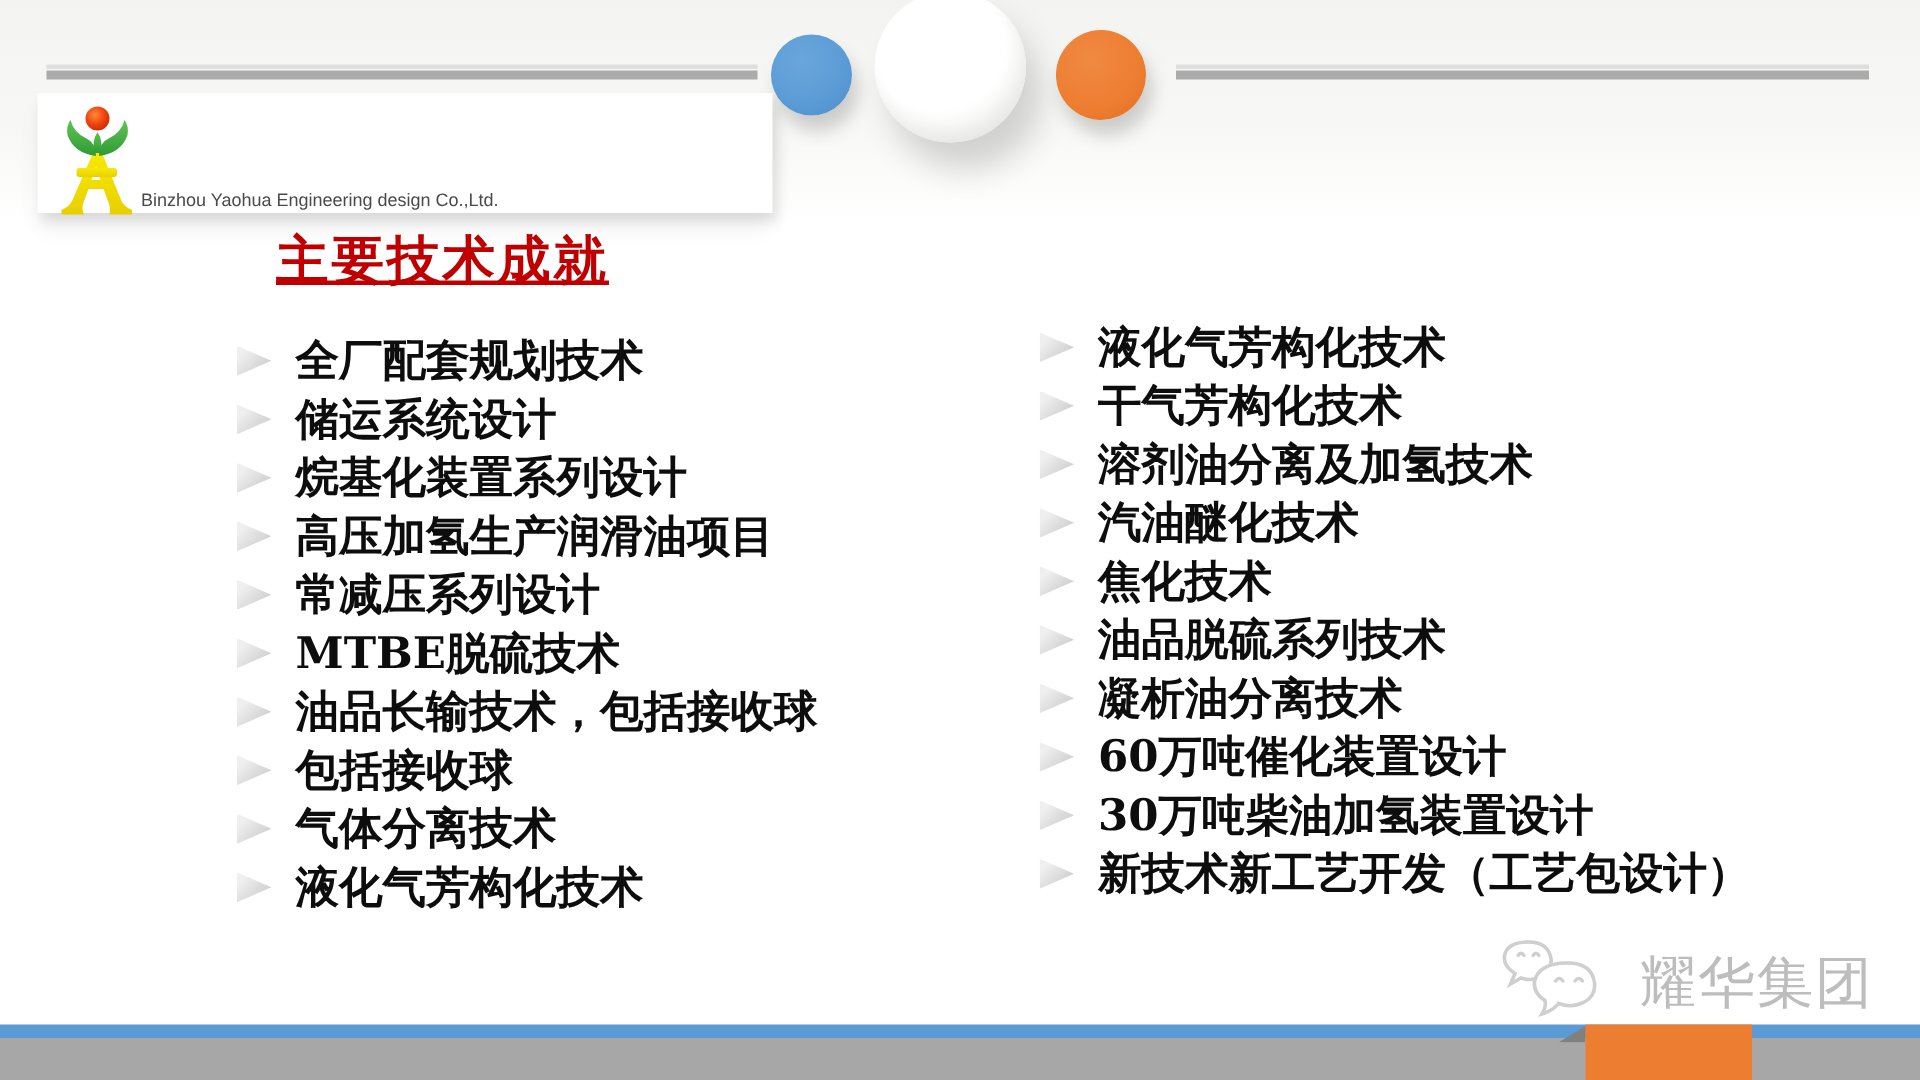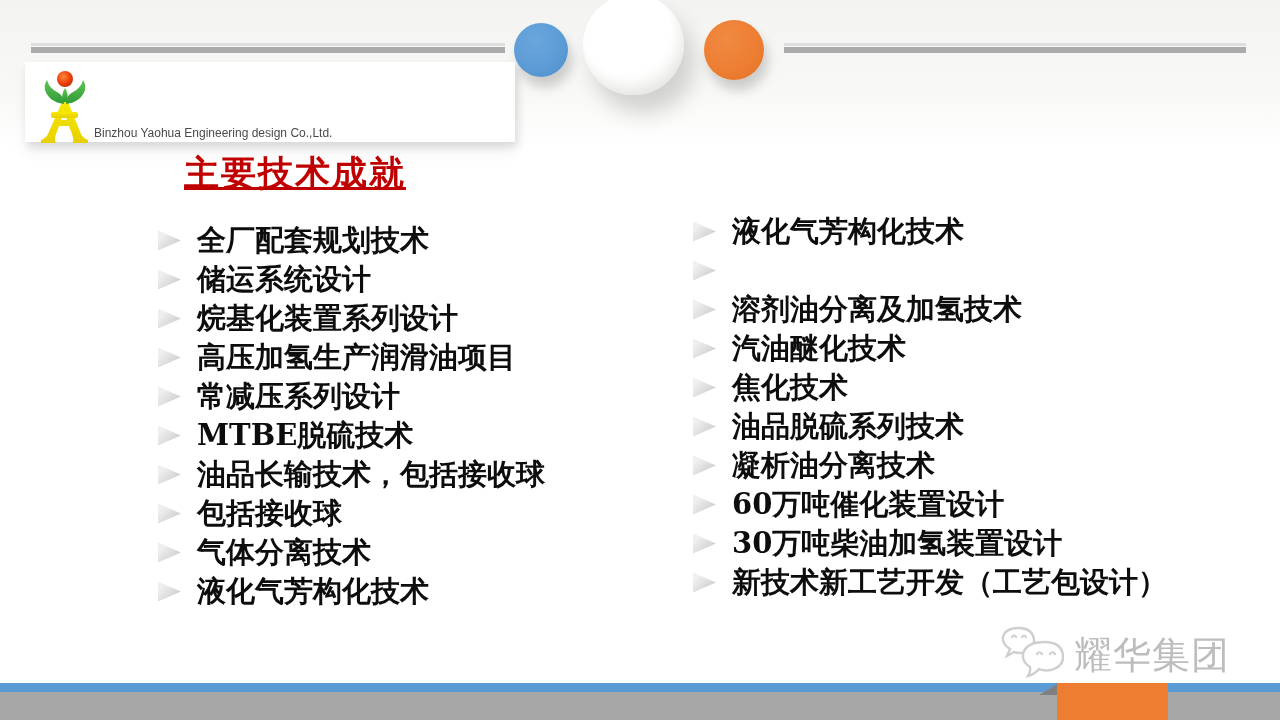--- a/index.html
+++ b/index.html
@@ -42,21 +42,21 @@
   .column-right{left:693px;top:212px;}
   .item{display:flex;align-items:center;height:39px;}
   .bullet{width:23px;height:20px;margin-right:16px;flex:none;
     background:linear-gradient(135deg,#efefef 20%,#cccccc 85%);
     clip-path:polygon(0 0,100% 50%,0 100%);}
   .item-text{font-family:"DejaVu Serif","Liberation Serif",serif;font-weight:bold;font-size:29px;
     color:#0d0d0d;white-space:nowrap;}
   
   .watermark{position:absolute;left:998px;top:624px;display:flex;align-items:flex-start;z-index:5;}
   .wechat-icon{width:76px;height:66px;}
-  .watermark-text{font-size:38px;color:#bdbdbd;letter-spacing:1px;margin-left:0;margin-top:6px;
+  .watermark-text{font-size:38px;color:#bdbdbd;letter-spacing:1px;margin-left:19px;margin-top:6px;
     font-family:Liberation Serif, serif;white-space:nowrap;}
   
   .bar-blue{position:absolute;left:0;top:683px;width:1280px;height:9px;}
   .bar-gray{position:absolute;left:0;top:692px;width:1280px;height:28px;}
   .bar-orange{position:absolute;left:1057px;top:683px;width:111px;height:37px;z-index:4;}
   .bar-shadow-wedge{position:absolute;left:1039px;top:684px;width:18px;height:11px;background:#808080;
     clip-path:polygon(0 100%,100% 0,100% 100%);z-index:4;}
 </style>
 </head>
 <body>
@@ -146,20 +146,21 @@
         <span class="item-text">液化气芳构化技术</span>
       </div>
     </div>
   <div class="column column-right">
       <div class="item">
         <span class="bullet"></span>
         <span class="item-text">液化气芳构化技术</span>
       </div>
       <div class="item">
         <span class="bullet"></span>
+        <span class="item-text">干气芳构化技术</span>
       </div>
       <div class="item">
         <span class="bullet"></span>
         <span class="item-text">溶剂油分离及加氢技术</span>
       </div>
       <div class="item">
         <span class="bullet"></span>
         <span class="item-text">汽油醚化技术</span>
       </div>
       <div class="item">

